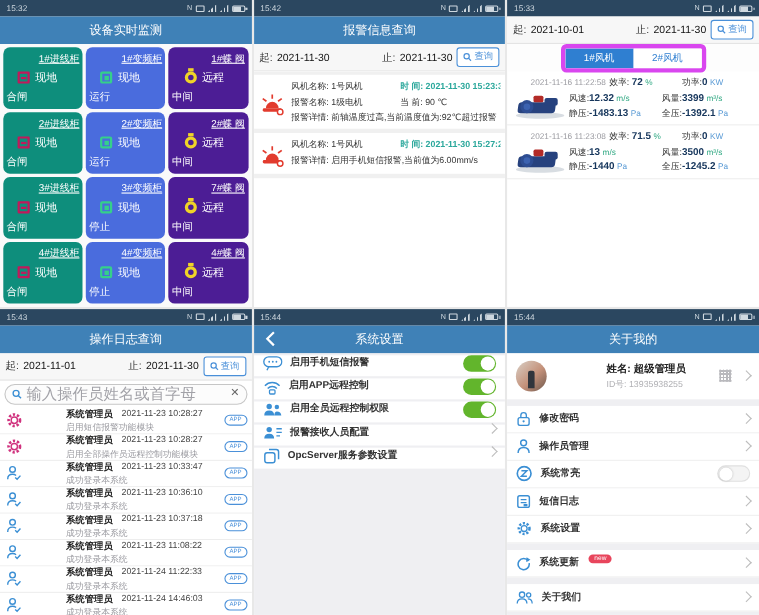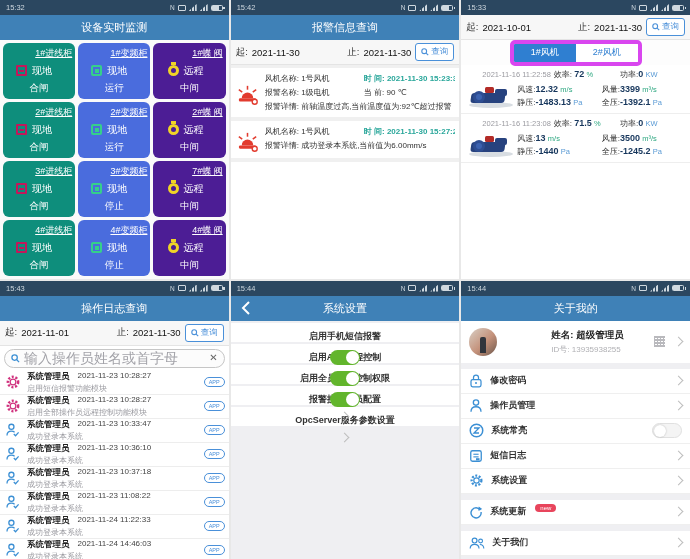--- a/index.html
+++ b/index.html
@@ -25,21 +25,21 @@
   .spacer { flex:1; }
   .qbtn { display:flex; align-items:center; gap:2px; border:1px solid #4a90d9; color:#4a90d9; background:#fff; border-radius:3px; font-size:8.5px; padding:2px 5px; cursor:pointer; }
   
   .tilegrid { flex:1; display:grid; grid-template-columns:1fr 1fr 1fr; grid-template-rows:repeat(4,1fr); gap:3px; padding:3px; background:#fafafa; }
   .tile { border-radius:6px; color:#fff; display:flex; flex-direction:column; justify-content:space-between; padding:4px 3px; cursor:pointer; }
   .tile.t-in { background:#0e8e7c; }
   .tile.t-vfd { background:#4a6cdd; }
   .tile.t-vlv { background:#4c1d95; }
   .t-name { font-size:9px; text-align:right;text-decoration:underline; }
   .t-mid { display:flex; align-items:center; justify-content:center; gap:5px; font-size:10px; }
-  .t-state { font-size:9.5px; text-align:center; }
+  .t-state { font-size:9.5px; }
   .ic-in { width:11px; height:11px; border:2px solid #c2185b; border-radius:1px; position:relative; margin-left:-10px; }
   .ic-in::after { content:""; position:absolute; left:1px; right:1px; top:3px; border-top:2px solid #c2185b; }
   .ic-vfd { width:11px; height:11px; border:2px solid #35d08a; border-radius:2px; position:relative; margin-left:-10px; }
   .ic-vfd::after { content:""; position:absolute; left:2px; top:2px; width:4px; height:4px; background:#35d08a; }
   .ic-vlv { width:11px; height:11px; border:3px solid #f0d427; border-radius:50%; position:relative; margin-left:-8px; }
   .ic-vlv::after { content:""; position:absolute; left:0; top:-6px; width:5px; height:3px; background:#f0d427; }
   
   .alarm-list { flex:1; background:#fff; }
   .acard { display:flex; gap:5px; padding:5px 4px; border-bottom:4px solid #f0f0f0; background:#fff; }
   .acard:first-child { border-top:3px solid #f0f0f0; }
@@ -67,29 +67,29 @@
   .u-g { color:#2fa882; font-size:7.5px; }
   .u-b { color:#5b9bd5; font-size:7.5px; }
   
   .searchrow { margin:3px 4px; height:19px; border:1px solid #c6c6c6; border-radius:10px; background:#fcfcfc; display:flex; align-items:center; padding:0 6px; gap:4px; flex:none; }
   .searchrow input { border:none; outline:none; background:transparent; flex:1; font-size:14px; color:#333; font-family:inherit; }
   .searchrow input::placeholder { color:#a2a2a8; }
   .clear-x { color:#666; font-size:10px; cursor:pointer; line-height:1; }
   .loglist { flex:1; overflow:hidden; }
   .lrow { display:flex; align-items:center; gap:5px; padding:2px 4px; height:24px; border-bottom:1px solid #ededed; background:#fff; }
   .lico { width:18px; flex:none; display:flex; justify-content:center; }
-  .lmain { flex:1; min-width:0; }
+  .lmain { flex:1; min-width:0;margin-left:33px; }
   .lt { display:flex; gap:8px; white-space:nowrap; }
   .luser { font-weight:bold; color:#222; font-size:8.5px; }
   .lts { color:#444; font-size:8px; }
   .laction { color:#9a9aa0; font-size:8px; white-space:nowrap; overflow:hidden; }
   .appbadge { border:1px solid #4a90d9; color:#4a90d9; border-radius:8px; font-size:5.5px; padding:1px 4px; flex:none; }
   
   .setlist { flex:1; background:#efeff2; padding-top:2px; }
-  .srow { height:19px; background:#fff; display:flex; align-items:center; padding:0 8px; gap:7px; margin-bottom:2px; cursor:pointer;flex-direction:column; }
+  .srow { height:19px; background:#fff; display:flex; padding:0 8px; gap:7px; margin-bottom:2px; cursor:pointer; }
   .slabel { flex:1; font-size:9px; color:#333; font-weight:bold; }
   .tg { width:30px; height:15px; border-radius:8px; position:relative; flex:none; cursor:pointer; }
   .tg.on { background:#62b52c; }
   .tg.on::after { content:""; position:absolute; right:1px; top:1px; width:13px; height:13px; border-radius:50%; background:#fff; }
   .tg.off { background:#f4f4f4; border:1px solid #e0e0e0; }
   .tg.off::after { content:""; position:absolute; left:1px; top:1px; width:12px; height:12px; border-radius:50%; background:#fff; box-shadow:0 0 2px rgba(0,0,0,.25); }
   .chev { width:7px; height:7px; border-right:1.5px solid #bdbdbd; border-top:1.5px solid #bdbdbd; transform:rotate(45deg); flex:none; }
   
   .aboutlist { flex:1; background:#efeff2; }
   .profile { background:#fff; display:flex; align-items:center; gap:8px; padding:6px 8px; height:42px; cursor:pointer; }
@@ -281,21 +281,21 @@
           <line x1="13" y1="3" x2="13" y2="7" stroke="#e23b2e" stroke-width="1.6"></line>
             <line x1="4" y1="7" x2="7.5" y2="9.5" stroke="#e23b2e" stroke-width="1.6"></line>
             <line x1="22" y1="7" x2="18.5" y2="9.5" stroke="#e23b2e" stroke-width="1.6"></line>
           <circle cx="20.5" cy="19.5" r="2.6" fill="#fff" stroke="#e23b2e" stroke-width="1.4"></circle>
         </svg>
         <div class="acontent">
           <div class="aline">
               <span class="acol1"><span>风机名称:</span> <span>1号风机</span></span>
               <span class="acol2 ateal"><span>时 间:</span> <span>2021-11-30 15:27:26</span></span>
             </div>
-          <div class="adetail"><span>报警详情:</span> <span>成功登录本系统,当前值为6.00mm/s</span></div>
+          <div class="adetail"><span>报警详情:</span> <span>启用手机短信报警,当前值为6.00mm/s</span></div>
         </div>
       </div>
     </div>
   </div>
 
   <div class="panel">
     <div class="sbar">
       <span class="sb-time">15:33</span>
       <span class="sb-right">
           <span class="sb-net">N</span>

